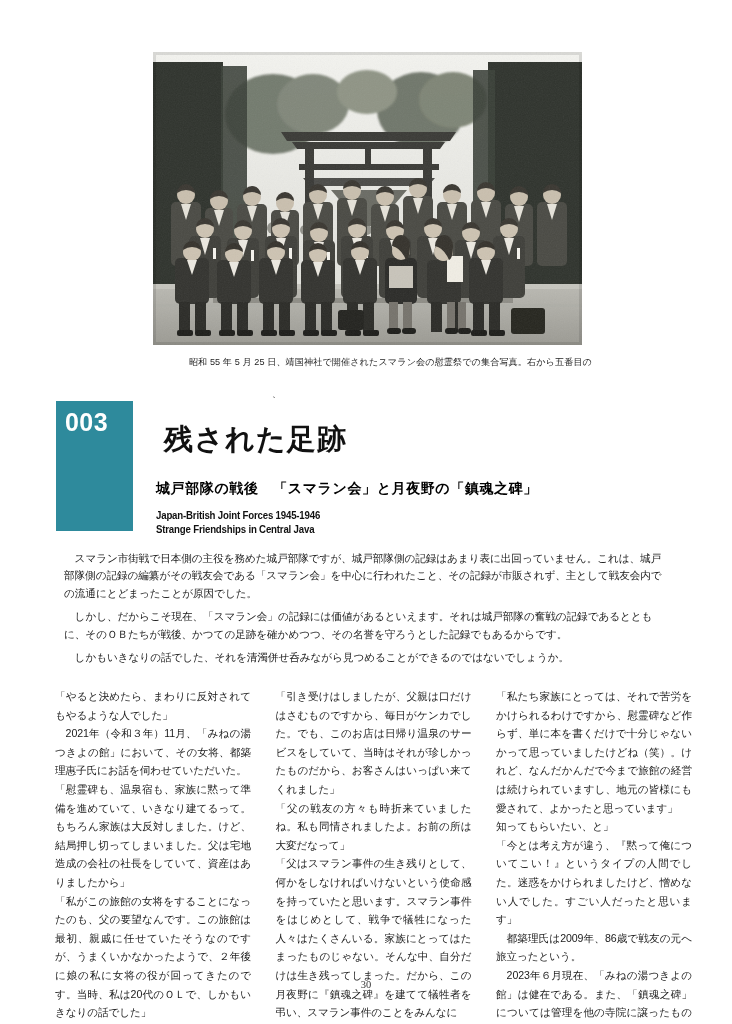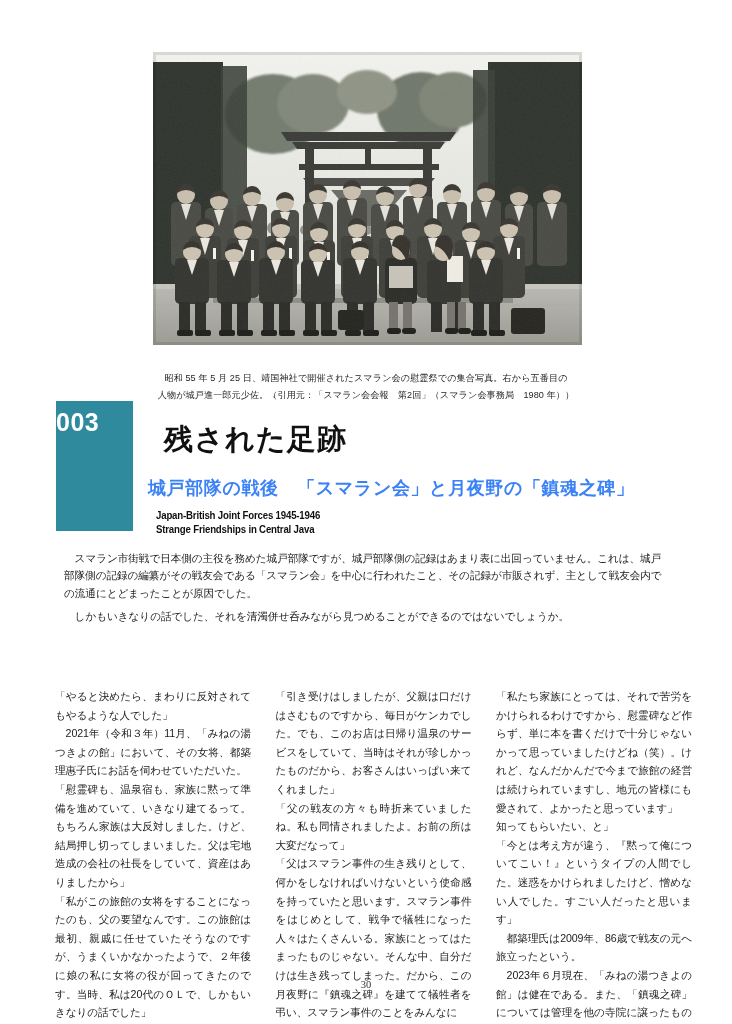--- a/index.html
+++ b/index.html
@@ -30,26 +30,26 @@
     inset: 0;
     overflow: hidden;
     background: #8e8e88;
   }
   #photo-svg { display: block; width: 100%; height: 100%; }
 
   
   #photo-caption {
     position: absolute;
     left: 140px;
-    top: 370px;
+    top: 354px;
     width: 452px;
     font-size: 9.1px;
     line-height: 17px;
     color: #1f1f1f;
-    text-align: center;
+    text-align: right;
     letter-spacing: .1px;
   }
   #photo-caption .cap-line { display: block; white-space: nowrap; }
   #caption-stray {
     position: absolute;
     left: 272px;
     top: 390px;
     font-size: 9px;
     color: #333;
     line-height: 1;
@@ -69,46 +69,47 @@
     top: 0;
     width: 77px;
     height: 130px;
     background: #2e8a9c;
   }
   #chapter-number {
     position: absolute;
     left: 0;
     top: 7px;
     width: 61px;
+    text-align: center;
     color: #ffffff;
     font-size: 25px;
     font-weight: bold;
     letter-spacing: .5px;
   }
   #title-texts {
     position: absolute;
     left: 92px;
     top: 0;
     width: 528px;
   }
   #main-title {
     margin: 16px;
     font-size: 29px;
     font-weight: bold;
     line-height: 44px;
     letter-spacing: 1.2px;
     color: #111;
   }
   #sub-title {
-    margin: 4px 0 0 0;
-    font-size: 18px;
+    margin: 4px 0 0 8px;
+    font-size: 14px;
     font-weight: bold;
     line-height: 22px;
     letter-spacing: .6px;
-    color: #3b82f6;
+    color: #000000;
   }
   #eng-title {
     margin: 10px 0 0 8px;
     font-size: 10.5px;
     font-weight: bold;
     line-height: 13.5px;
     letter-spacing: -0.2px;
     color: #111;
     transform: scaleX(.92);
     transform-origin: left center;
@@ -447,40 +448,40 @@
       </g>
 
       <rect x="0" y="0" width="429" height="293" filter="url(#grain)" opacity="0.55"></rect>
       <rect x="0" y="0" width="429" height="293" fill="none" stroke="#000" stroke-opacity="0.10" stroke-width="6"></rect>
     </svg>
   </div>
 </div>
 
 <div id="photo-caption">
   <span class="cap-line">昭和 55 年 5 月 25 日、靖国神社で開催されたスマラン会の慰霊祭での集合写真。右から五番目の</span>
-  <span class="cap-line">人物が城戸進一郎元少佐。（引用元：「スマラン会会報　第2回」（スマラン会事務局　1980 年））</span>
 </div>
 <div id="caption-stray">、</div>
 
 <div id="title-band">
   <div id="chapter-number-box">
     <div id="chapter-number">003</div>
   </div>
   <div id="title-texts">
     <h1 id="main-title">残された足跡</h1>
     <h2 id="sub-title">城戸部隊の戦後　「スマラン会」と月夜野の「鎮魂之碑」</h2>
     <div id="eng-title">
       <span>Japan-British Joint Forces 1945-1946</span>
       <span>Strange Friendships in Central Java</span>
     </div>
   </div>
 </div>
 
 <div id="lead">
   <p>スマラン市街戦で日本側の主役を務めた城戸部隊ですが、城戸部隊側の記録はあまり表に出回っていません。これは、城戸部隊側の記録の編纂がその戦友会である「スマラン会」を中心に行われたこと、その記録が市販されず、主として戦友会内での流通にとどまったことが原因でした。</p>
+  <p>しかし、だからこそ現在、「スマラン会」の記録には価値があるといえます。それは城戸部隊の奮戦の記録であるとともに、そのＯＢたちが戦後、かつての足跡を確かめつつ、その名誉を守ろうとした記録でもあるからです。</p>
   <p>しかもいきなりの話でした、それを清濁併せ呑みながら見つめることができるのではないでしょうか。</p>
 </div>
 
 <div id="columns">
   <div class="body-col" id="col-1">
       <p>「やると決めたら、まわりに反対されてもやるような人でした」</p>
       <p class="indent">2021年（令和３年）11月、「みねの湯つきよの館」において、その女将、都築理惠子氏にお話を伺わせていただいた。</p>
       <p>「慰霊碑も、温泉宿も、家族に黙って準備を進めていて、いきなり建てるって。もちろん家族は大反対しました。けど、結局押し切ってしまいました。父は宅地造成の会社の社長をしていて、資産はありましたから」</p>
       <p>「私がこの旅館の女将をすることになったのも、父の要望なんです。この旅館は最初、親戚に任せていたそうなのですが、うまくいかなかったようで、２年後に娘の私に女将の役が回ってきたのです。当時、私は20代のＯＬで、しかもいきなりの話でした」</p>
     </div>

